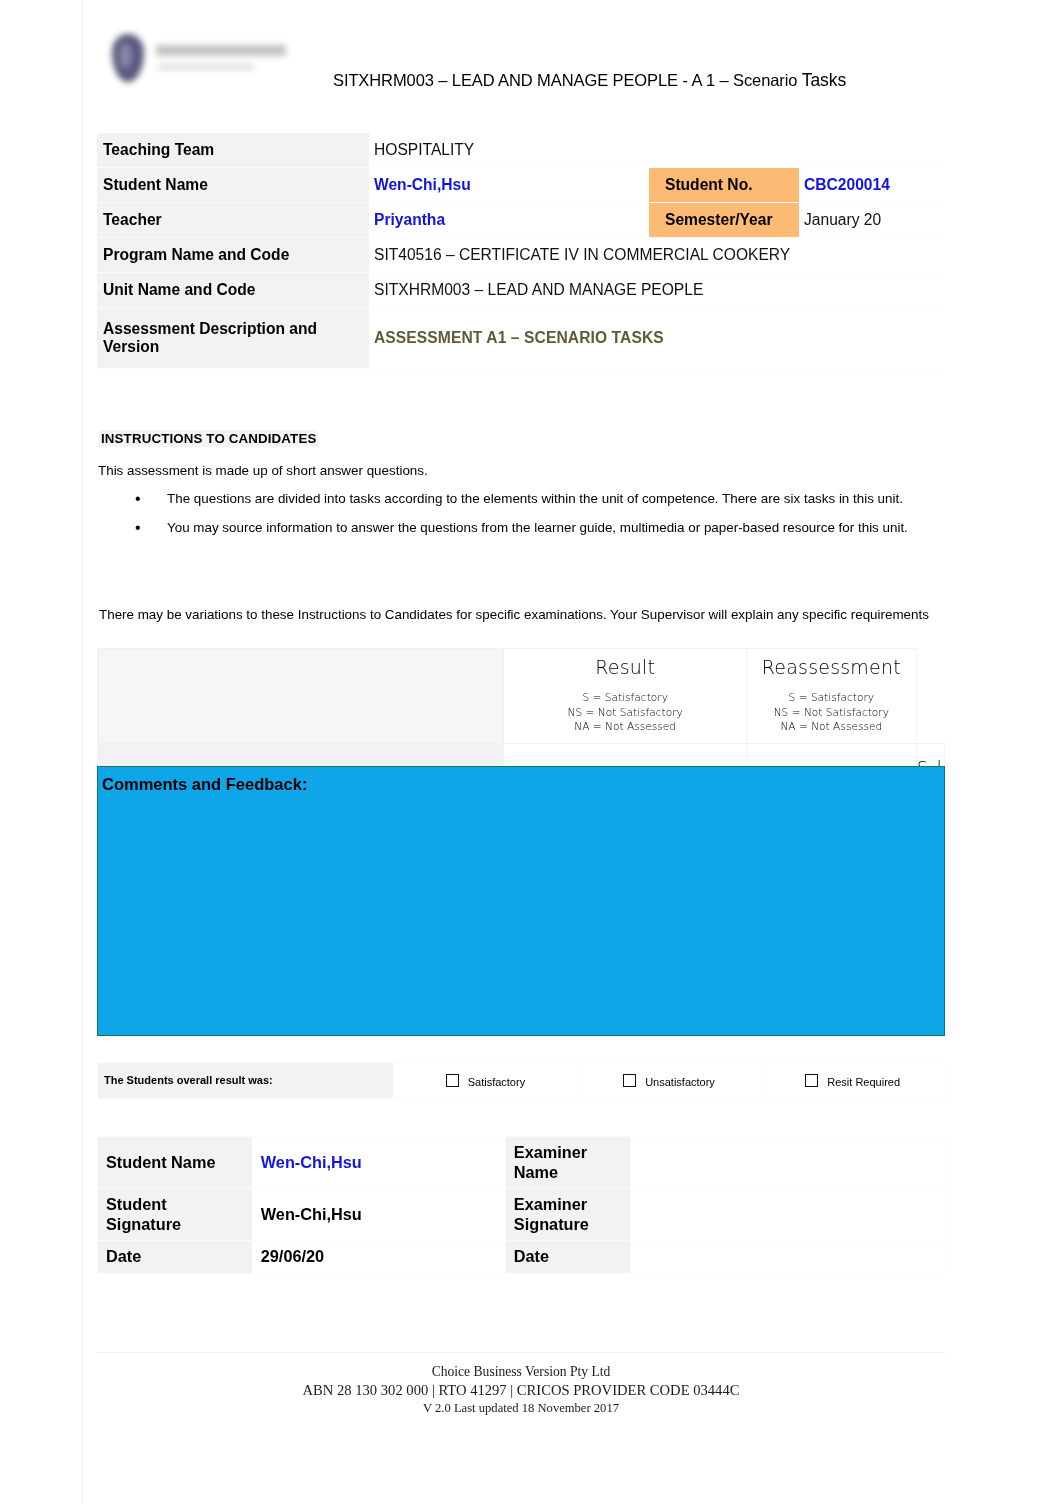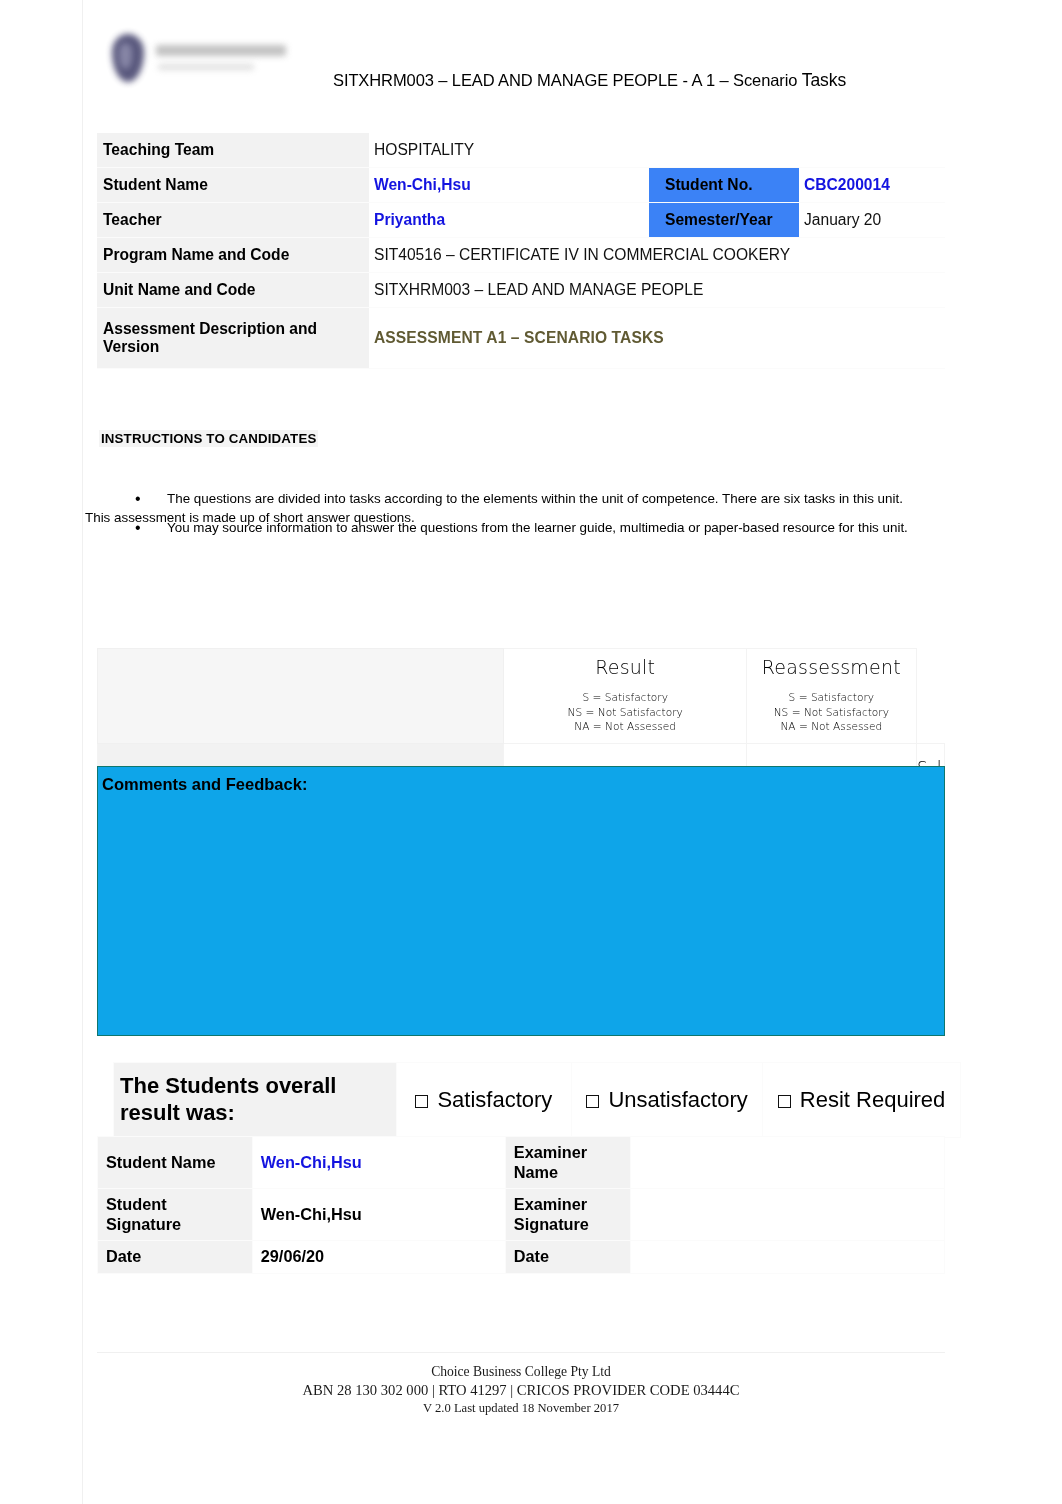--- a/index.html
+++ b/index.html
@@ -89,21 +89,21 @@
     background: #ffffff;
   }
   .info-table td.lbl {
     background: #f2f2f2;
     font-weight: bold;
     width: 272px;
     padding-left: 6px;
     margin-left: 8px;
   }
   .info-table td.lbl2 {
-    background: #3b82f6;
+    background: #fdba74;
     font-weight: bold;
     width: 150px;
     padding-left: 16px;
   }
   .v-blue { color: #1414e0; font-weight: bold; }
   .v-plain { color: #111; }
   .v-olive { color: #605a33; font-weight: bold; letter-spacing: .1px; }
   .row-tall td { padding-top: 12px; padding-bottom: 12px; }
 
   
@@ -111,23 +111,22 @@
     position: absolute;
     left: 99px; top: 430px;
     font-size: 13.3px;
     font-weight: bold;
     letter-spacing: .15px;
     background: #f4f4f4;
     padding: 1px 2px;
   }
   .instr-lead {
     position: absolute;
-    left: 85px; top: 463px;
+    left: 98px; top: 463px;
     font-size: 13.4px;
-    margin-top: 47px;
   }
   .bullets {
     position: absolute;
     left: 99px; top: 490px;
     width: 845px;
     margin: 0; padding: 0;
     list-style: none;
     font-size: 13.4px;
   }
   .bullets li {
@@ -225,22 +224,21 @@
     font-size: 16.5px;
     font-weight: bold;
   }
 
   
   .overall-table {
     position: absolute;
     left: 97px; top: 1062px;
     width: 848px;
     border-collapse: collapse;
-    font-size: 22px;
-    margin-left: 16px;
+    font-size: 11px;
   }
   .overall-table td {
     background: #ffffff;
     border: 1px solid #fbfbfb;
     vertical-align: middle;
     padding: 10px 6px;
   }
   .ov-lbl {
     width: 258px;
     background: #f2f2f2 !important;
@@ -353,20 +351,21 @@
       </tr>
     </tbody>
   </table>
 
   <div class="instr-head">INSTRUCTIONS TO CANDIDATES</div>
   <div class="instr-lead">This assessment is made up of short answer questions.</div>
   <ul class="bullets">
     <li>The questions are divided into tasks according to the elements within the unit of competence. There are six tasks in this unit.</li>
     <li>You may source information to answer the questions from the learner guide, multimedia or paper-based resource for this unit.</li>
   </ul>
+  <div class="instr-foot">There may be variations to these Instructions to Candidates for specific examinations. Your Supervisor will explain any specific requirements</div>
 
   <table class="result-table">
     <tbody>
       <tr>
         <td class="rt-blank"></td>
         <td class="rt-head">
           <span class="t">Result</span>
           <span class="k">S = Satisfactory</span>
           <span class="k">NS = Not Satisfactory</span>
           <span class="k">NA = Not Assessed</span>
@@ -429,18 +428,18 @@
         <td class="sig-lbl">Date</td>
         <td class="sig-val">29/06/20</td>
         <td class="sig-lbl2">Date</td>
         <td class="sig-blank"></td>
       </tr>
     </tbody>
   </table>
 
   <div class="footer-rule"></div>
   <div class="footer">
-    <div class="f1">Choice Business College Pty Ltd</div>
+    <div class="f1">Choice Business Version Pty Ltd</div>
     <div class="f2">ABN 28 130 302 000 | RTO 41297 | CRICOS PROVIDER CODE 03444C</div>
     <div class="f3">V 2.0 Last updated 18 November 2017</div>
   </div>
 
 </div>
 
 </body></html>

